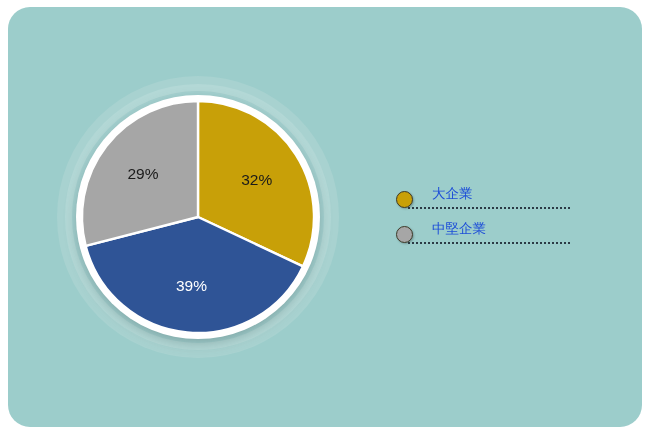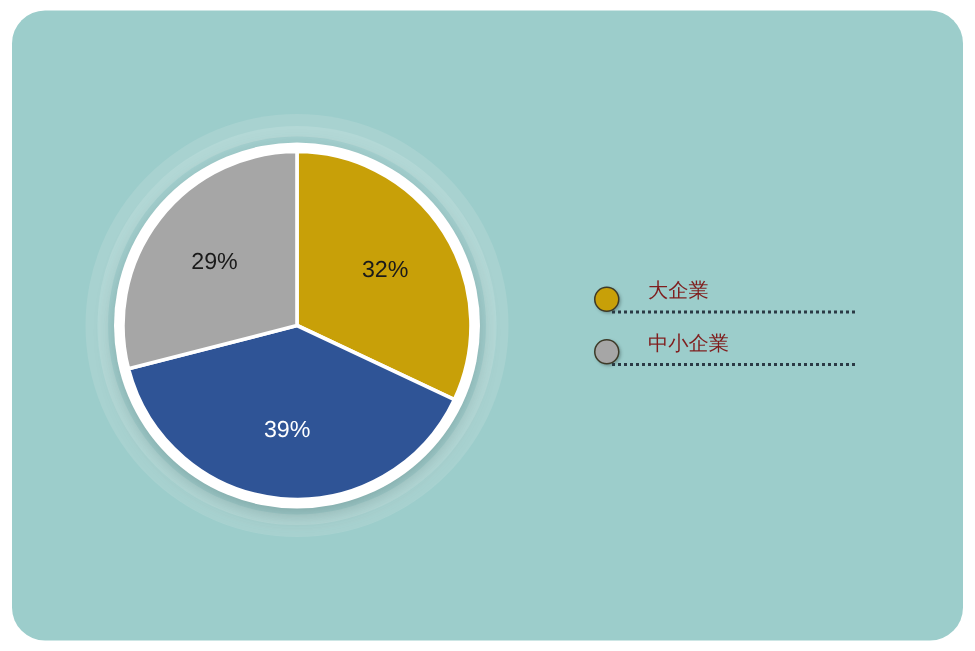--- a/index.html
+++ b/index.html
@@ -119,21 +119,21 @@
     border-radius: 50%;
     border: 1.4px solid #3d3a28;
     box-sizing: border-box;
     box-shadow: 1px 1px 2px rgba(40,60,60,0.35);
   }
   .legend-label {
     position: absolute;
     left: 36px;
     top: 0px;
     font-size: 13.5px;
-    color: #7f1d1d;
+    color: #1d4ed8;
     white-space: nowrap;
     font-family: Liberation Mono, monospace;
   }
   .legend-leader {
     position: absolute;
     left: 12px;
     top: 22px;
     right: 4px;
     height: 0;
     border-top: 2px dotted #2b3a45;
@@ -174,19 +174,19 @@
       <div class="legend-row">
         <span class="legend-leader"></span>
         <span class="legend-marker" style="background: rgb(200, 160, 8);"></span>
         <span class="legend-label">大企業</span>
       </div>
 
 
       <div class="legend-row">
         <span class="legend-leader"></span>
         <span class="legend-marker" style="background: rgb(166, 166, 166);"></span>
-        <span class="legend-label">中小企業</span>
+        <span class="legend-label">中堅企業</span>
       </div>
 
     </div>
 
   </div>
 </div>
 
 </body></html>

